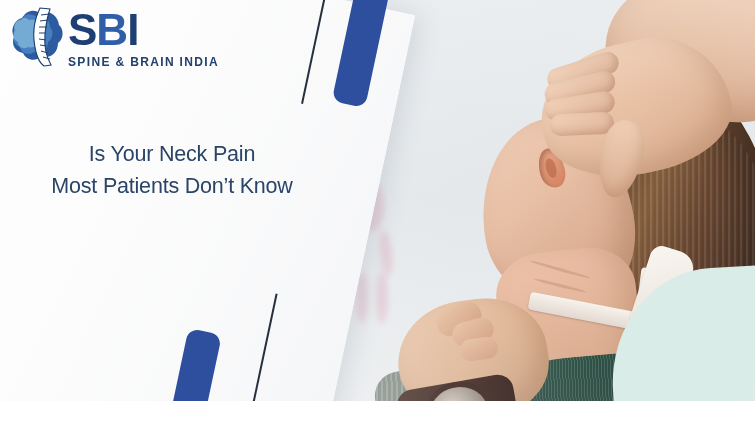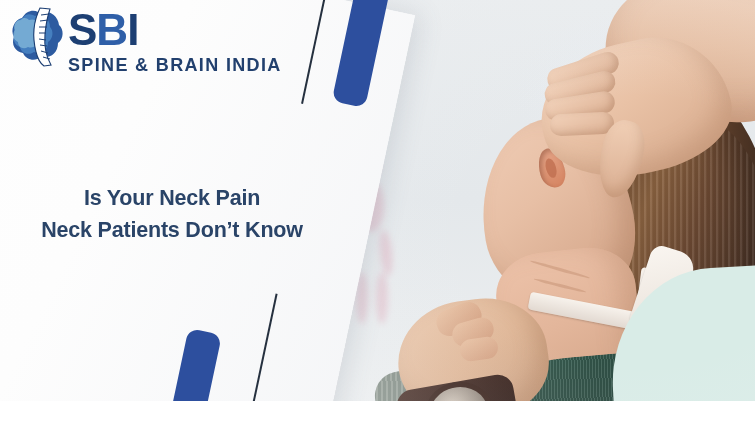--- a/index.html
+++ b/index.html
@@ -197,32 +197,31 @@
   
   .logo{position:absolute;left:8px;top:6px;display:flex;align-items:flex-start;}
   .logo-mark{width:58px;height:62px;flex:0 0 58px;}
   .logo-text{margin-left:2px;margin-top:2px;}
   .logo-word{
     font-size:44px;line-height:44px;font-weight:bold;letter-spacing:-1px;
     color:#1d3f73;font-family:"Liberation Sans",sans-serif;
   }
   .logo-word .b{color:#2f5fa8;}
   .logo-tag{
-    margin-top:3px;font-size:18px;font-weight:bold;letter-spacing:1.35px;
+    margin-top:3px;font-size:12px;font-weight:bold;letter-spacing:1.35px;
     color:#22406e;font-family:"Liberation Sans",sans-serif;white-space:nowrap;
   }
 
   
   .headline{
     position:absolute;left:22px;top:138px;width:300px;
     text-align:center;
-    font-size:21.5px;line-height:32px;font-weight:bold;
+    font-size:21.5px;line-height:32px;font-weight:normal;
     color:#2a4468;letter-spacing:-0.2px;
     font-family:"Liberation Sans",sans-serif;
-    margin-top:44px;
   }
   .headline span{display:block;}
 </style>
 </head>
 <body>
 
 <div id="banner">
 
   <div class="photo">
     <div class="photo-bg"></div>
@@ -301,16 +300,16 @@
       </g>
     </svg>
     <div class="logo-text">
       <div class="logo-word">S<span class="b">B</span>I</div>
       <div class="logo-tag">SPINE &amp; BRAIN INDIA</div>
     </div>
   </div>
 
   <div class="headline">
     <span>Is Your Neck Pain</span>
-    <span>Neck Patients Don’t Know</span>
+    <span>Most Patients Don’t Know</span>
   </div>
 
 </div>
 
 </body></html>

